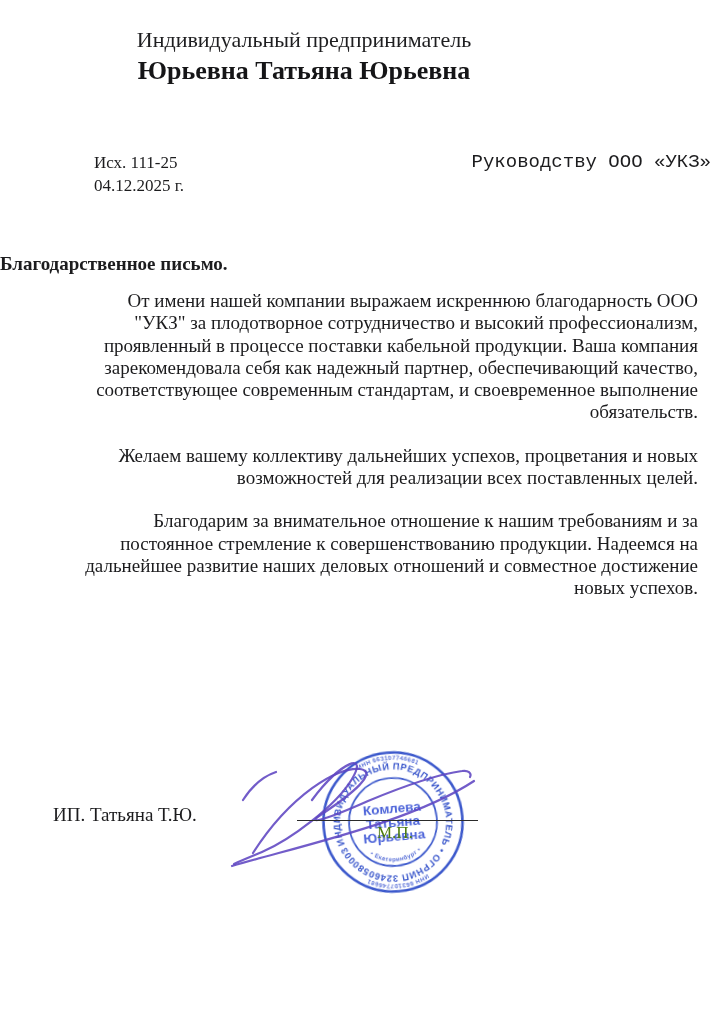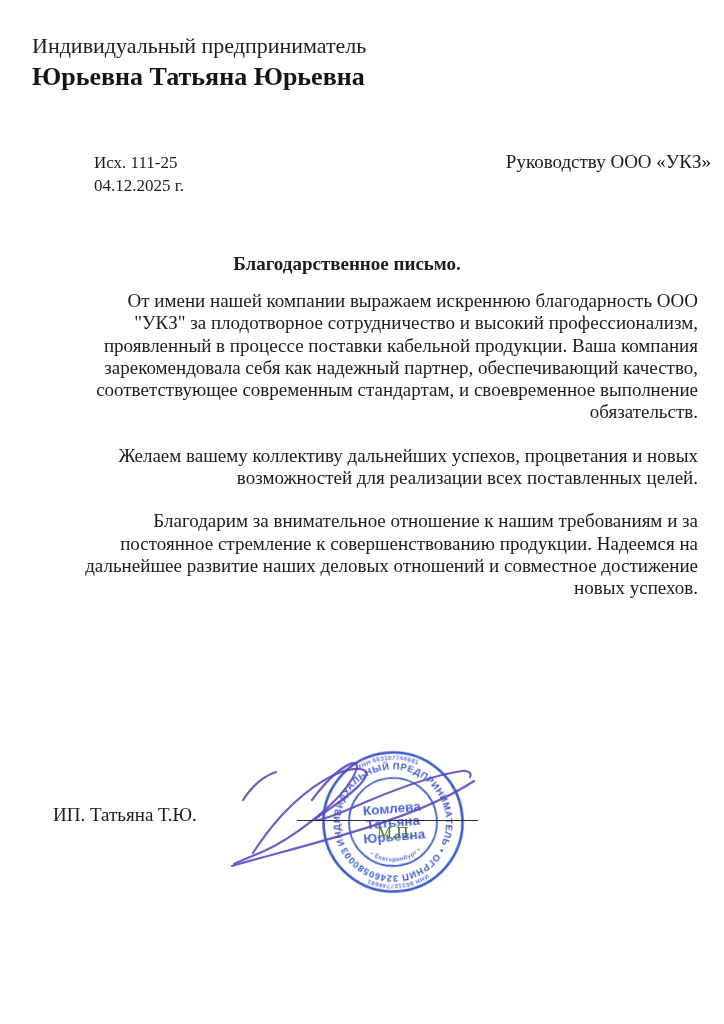--- a/index.html
+++ b/index.html
@@ -1,25 +1,25 @@
 <!DOCTYPE html>
 <html><head>
 <meta charset="utf-8">
 <style>
   html,body{margin:0;padding:0;background:#ffffff;}
   .page{
     position:relative;width:724px;height:1024px;background:#ffffff;
     font-family:"Liberation Serif", serif;color:#1c1c1e;overflow:hidden;
   }
-  .letterhead{position:absolute;top:33px;left:0;width:608px;padding-left:32px;}
+  .letterhead{position:absolute;top:27px;left:0;width:608px;text-align:center;}
   .lh1{font-size:22px;color:#1e1e20;}
   .lh2{font-size:26px;font-weight:700;margin-top:3px;color:#151517;}
   .ref{position:absolute;top:151px;left:53px;font-size:17px;line-height:23px;margin-left:41px;}
-  .addressee{position:absolute;top:151px;right:13px;font-size:19px;}
-  .title-wrap{position:absolute;top:253px;left:0;width:694px;text-align:center;}
+  .addressee{position:absolute;top:151px;right:13px;font-size:19px;font-family:Liberation Mono, monospace;}
+  .title-wrap{position:absolute;top:253px;left:0;width:694px;text-align:left;}
   .title{display:inline;font-size:19px;font-weight:700;margin:0;}
   .bodytext{position:absolute;top:290px;left:50px;width:648px;font-size:19px;line-height:22.3px;text-align:right;}
   .bodytext p{margin:0 0 21px 0;text-indent:43px;}
   .siglabel{position:absolute;top:804px;left:53px;font-size:19px;}
   .stamp{position:absolute;left:318px;top:747px;width:150px;height:150px;
          transform:rotate(-5deg);opacity:.93;filter:blur(.3px);z-index:1;}
   .stamp circle{fill:none;stroke:#2d4cc8;}
   .stamp .c1{stroke-width:2.6;}
   .stamp .c2{stroke-width:1.6;}
   .ring{font:700 9.3px "Liberation Sans", sans-serif;fill:#2d4cc8;letter-spacing:.55px;}

